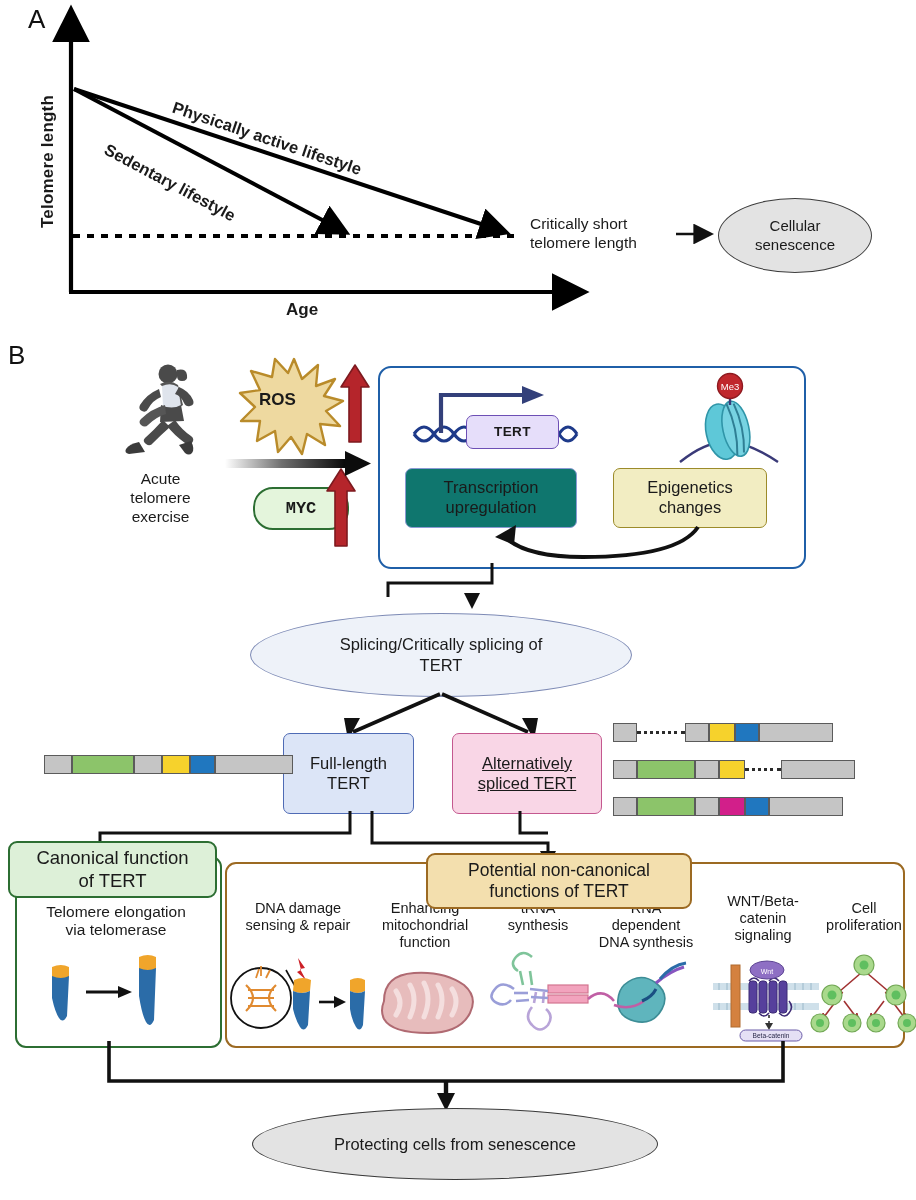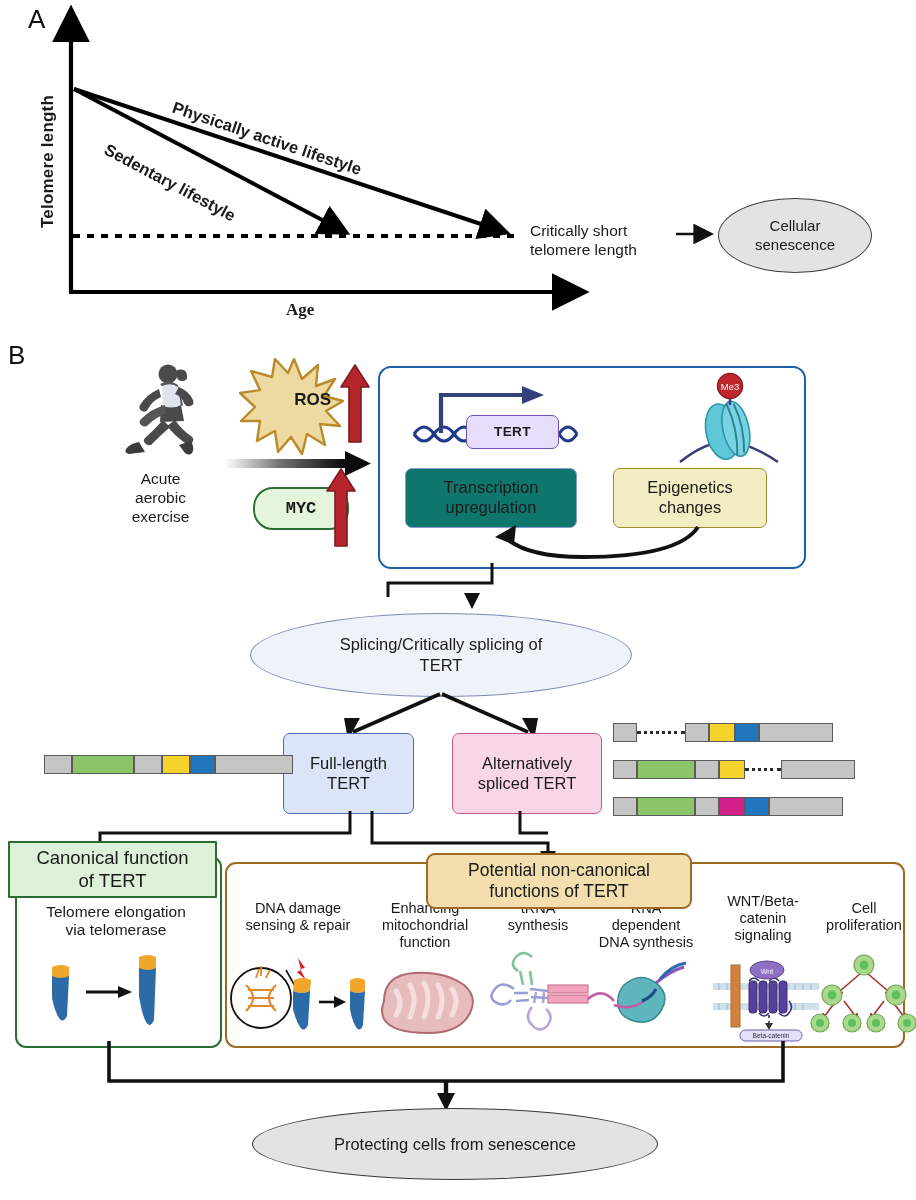--- a/index.html
+++ b/index.html
@@ -34,21 +34,21 @@
             font-size:16.5px;line-height:1.25;}
   .ellipse-grey{position:absolute;border:1.8px solid #3a3a3a;background:#e3e3e3;border-radius:50%;
             display:flex;align-items:center;justify-content:center;text-align:center;
             font-size:16.5px;}
 
   .box-full{background:#dce5f7;border:1.8px solid #4f6bb5;font-size:16.5px;}
   .box-alt{background:#f9d6e6;border:1.8px solid #c4588f;font-size:16.5px;}
 
   .outline-green{position:absolute;border:2.2px solid #2c6e32;border-radius:11px;background:#fff;}
   .outline-brown{position:absolute;border:2.2px solid #9c6a22;border-radius:11px;background:#fff;}
-  .hdr-green{position:absolute;background:#ddf0d8;border:2px solid #2c6e32;border-radius:1px;
+  .hdr-green{position:absolute;background:#ddf0d8;border:2px solid #2c6e32;border-radius:9px;
              display:flex;align-items:center;justify-content:center;text-align:center;
              font-size:18.5px;line-height:1.2;z-index:5;}
   .hdr-tan{position:absolute;background:#f3dfae;border:2px solid #9c6a22;border-radius:9px;
              display:flex;align-items:center;justify-content:center;text-align:center;
              font-size:17.5px;line-height:1.2;z-index:5;}
   .fn-cap{position:absolute;text-align:center;font-size:14.5px;line-height:1.18;}
 
   
   .generow{position:absolute;display:flex;align-items:center;}
   .seg{height:19px;border:1.4px solid #5b5b5b;box-sizing:border-box;}
@@ -84,29 +84,29 @@
 
     <line x1="74" y1="89" x2="505" y2="232" stroke="#000" stroke-width="4" marker-end="url(#lnArrow)"></line>
 
     <line x1="74" y1="89" x2="345" y2="232" stroke="#000" stroke-width="4" marker-end="url(#lnArrow)"></line>
 
     <line x1="676" y1="234" x2="709" y2="234" stroke="#111" stroke-width="2.6" marker-end="url(#smArrow)"></line>
   </svg>
 
   <div class="ylabel" style="left:38px;top:228px;font-size:17px;">Telomere length</div>
 
-  <div class="xlabel" style="left:286px;top:300px;font-family:Liberation Serif, serif;">Age</div>
+  <div class="xlabel" style="left:286px;top:300px;">Age</div>
 
   <div class="abs" style="left:176px;top:98px;transform:rotate(18.5deg);transform-origin:left top;
             font-weight:bold;font-size:16.5px;white-space:nowrap;">Physically active lifestyle</div>
 
   <div class="abs" style="left:110px;top:140px;transform:rotate(28deg);transform-origin:left top;
             font-weight:bold;font-size:16.5px;white-space:nowrap;">Sedentary lifestyle</div>
 
-  <div class="crit-text" style="left:530px;top:221px;">
+  <div class="crit-text" style="left:530px;top:214px;">
     <div>Critically short</div>
     <div>telomere length</div>
   </div>
 
   <div class="ellipseA" style="left:718px;top:198px;width:152px;height:73px;">
     <div>
       <div>Cellular</div>
       <div>senescence</div>
     </div>
   </div>
@@ -128,28 +128,28 @@
       <path d="M58 60 q-9 10 -18 18 q-3 3 1 6 q4 3 7 -1 q9 -9 17 -16 z"></path>
       <path d="M70 60 q7 10 16 16 q4 3 1 7 q-3 3 -7 0 q-11 -8 -18 -17 z"></path>
       <path d="M34 82 q-10 2 -13 7 q-2 4 3 5 l16 -2 z" fill="#3b3b3b"></path>
       <path d="M86 81 q4 8 1 12 q-3 3 -7 0 l-6 -8 z" fill="#3b3b3b"></path>
       <path d="M60 45 q-14 4 -24 14 q-3 3 0 6 q4 3 7 0 q8 -8 18 -11 z" fill="#565656"></path>
     </g>
   </svg>
 
   <div class="cap" style="left:88px;top:135px;width:145px;">
     <div>Acute</div>
-    <div>aerobic</div>
+    <div>telomere</div>
     <div>exercise</div>
   </div>
 
   <svg class="abs" style="left:238px;top:22px;" width="112" height="100">
     <polygon points="56,2 64,22 80,8 78,29 97,22 86,39 105,44 88,54 102,69 82,67 87,88 69,77 64,97 53,80 40,95 37,74 19,84 22,64 3,64 17,50 2,36 22,33 13,14 34,20 37,2 50,16" fill="#eed9a0" stroke="#b98b2a" stroke-width="2.4" stroke-linejoin="round"></polygon>
   </svg>
-  <div class="abs" style="left:259px;top:55px;width:72px;text-align:right;font-weight:bold;font-size:17px;">ROS</div>
+  <div class="abs" style="left:259px;top:55px;width:72px;text-align:left;font-weight:bold;font-size:17px;">ROS</div>
 
   <svg class="abs" style="left:338px;top:28px;" width="34" height="82">
     <path d="M17 2 L31 24 L23 24 L23 79 L11 79 L11 24 L3 24 Z" fill="#b5252b" stroke="#7d1a1f" stroke-width="1.6" stroke-linejoin="round"></path>
   </svg>
 
   <div class="abs" style="left:253px;top:152px;width:92px;height:39px;border-radius:20px;
             background:#e4f5dc;border:2px solid #2c6e32;display:flex;align-items:center;
             justify-content:center;font-weight:bold;font-size:17px;font-family:Liberation Mono, monospace;">
     <span>MYC</span>
   </div>
@@ -232,21 +232,21 @@
     <path d="M222,28 L234,50 L238,28 Z" fill="#111"></path>
   </svg>
 
   <div class="nodebox box-full" style="left:283px;top:398px;width:129px;height:79px;">
     <div>
       <div>Full-length</div>
       <div>TERT</div>
     </div>
   </div>
 
-  <div class="nodebox box-alt" style="left:452px;top:398px;width:148px;height:79px;">
+  <div class="nodebox box-alt" style="left:452px;top:398px;width:148px;height:79px;text-decoration:underline;">
     <div>
       <div>Alternatively</div>
       <div>spliced TERT</div>
     </div>
   </div>
 
   <div class="generow" style="left:44px;top:420px;">
     <div class="seg" style="width:28px;background:#c5c5c5;"></div>
     <div class="seg" style="width:62px;background:#8cc46a;"></div>
     <div class="seg" style="width:28px;background:#c5c5c5;"></div>

